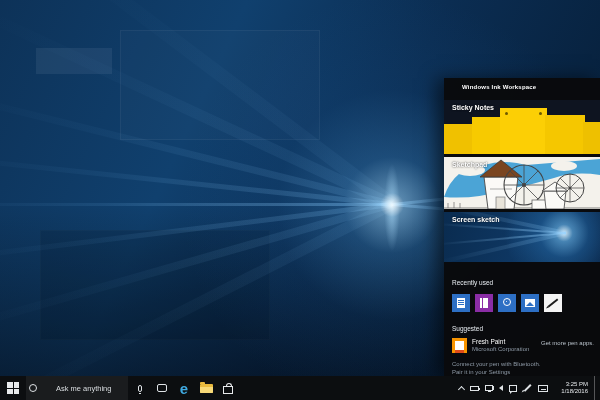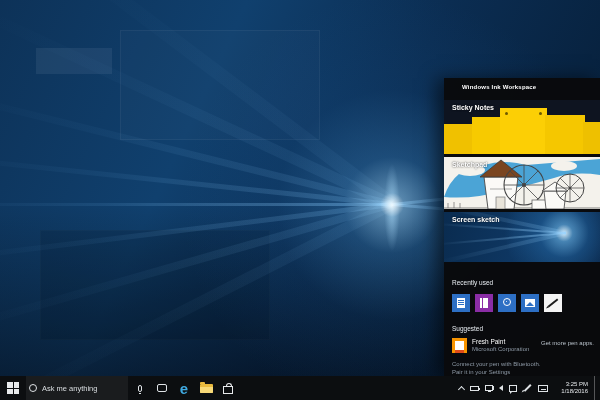--- a/index.html
+++ b/index.html
@@ -97,21 +97,21 @@
   .sugg-pub { font-size:6px; color:#8d99a6; line-height:7px; }
   .sugg-link { font-size:6px; color:#b9c2cb; margin-top:2px; cursor:pointer; }
   .hints { position:absolute; top:283px; left:8px; font-size:6px; color:#8d99a6; line-height:7.5px; }
 
   
   .taskbar { position:absolute; left:0; bottom:0; width:600px; height:24px; background:#0c0e10;
     display:flex; align-items:center; z-index:10; }
   .tb-start { width:26px; height:24px; display:flex; align-items:center; justify-content:center; cursor:pointer; }
   .winlogo { width:12px; height:12px; display:grid; grid-template-columns:5.5px 5.5px; grid-template-rows:5.5px 5.5px; gap:1px; }
   .winlogo span { background:#e8eaec; }
-  .tb-search { width:102px; height:24px; display:flex; align-items:center; gap:5px; padding-left:3px;
+  .tb-search { width:102px; height:24px; display:flex; align-items:center; gap:19px; padding-left:3px;
     background:rgba(255,255,255,.06); cursor:text; }
   .cortana-ring { width:8px; height:8px; border:1.5px solid #dfe3e6; border-radius:50%; flex:0 0 auto; }
   .search-text { font-size:7.5px; color:#d9dde0; white-space:nowrap; }
   .tb-icon { width:20px; height:24px; display:flex; align-items:center; justify-content:center; cursor:pointer; margin-left:2px; }
   .ic-mic { width:4px; height:7px; border:1px solid #dfe3e6; border-radius:2px; position:relative; }
   .ic-mic::after { content:""; position:absolute; left:0; bottom:-3px; width:2px; height:2px; border-bottom:1px solid #dfe3e6; }
   .ic-taskview { width:10px; height:8px; border:1px solid #dfe3e6; border-radius:2px; }
   .ic-edge { font-size:15px; font-weight:bold; color:#3fa9e0; line-height:15px; font-family:"Liberation Sans",sans-serif; }
   .ic-folder { width:13px; height:9px; background:#e8b93e; position:relative; border-radius:1px; }
   .ic-folder::before { content:""; position:absolute; left:0; top:-2px; width:5px; height:2px; background:#e8b93e; border-radius:1px 1px 0 0; }

